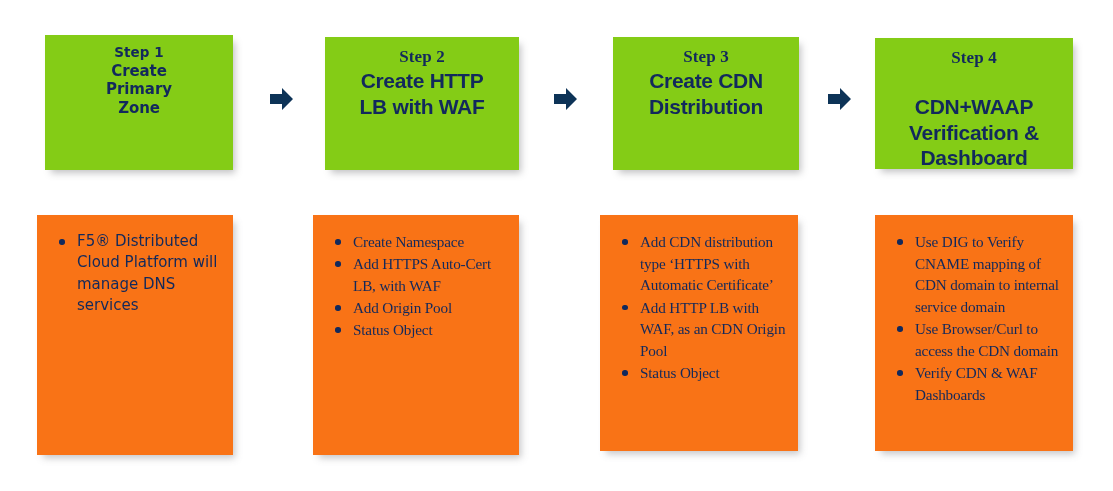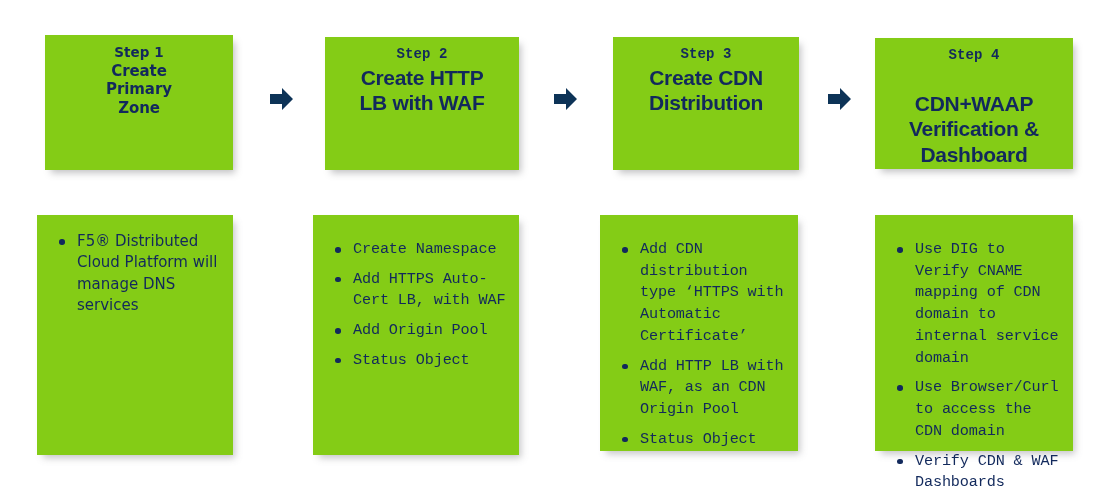--- a/index.html
+++ b/index.html
@@ -76,28 +76,28 @@
   .c2 .step-title,
   .c3 .step-title {
     font-family: "Liberation Sans", sans-serif;
     font-size: 21px;
     line-height: 1.22;
     letter-spacing: -0.3px;
   }
   .c1 .step-eyebrow,
   .c2 .step-eyebrow,
   .c3 .step-eyebrow {
-    font-family: Liberation Mono, monospace;
-    font-size: 14px;
+    font-family: Liberation Serif, serif;
+    font-size: 17px;
   }
 
   
   .body-card {
     position: absolute;
-    background: #84cc16;
+    background: #f97316;
     box-shadow: 4px 5px 7px -2px rgba(120,120,125,0.42);
     box-sizing: border-box;
     padding: 16px 8px 10px 8px;
     color: #12295c;
   }
   .c0 .body-card { left: 0px;  top: 215px; width: 196px; height: 240px; }
   .c1 .body-card { left: 0px;  top: 215px; width: 206px; height: 240px; }
   .c2 .body-card { left: 0px;  top: 215px; width: 198px; height: 236px; }
   .c3 .body-card { left: 0px;  top: 215px; width: 198px; height: 236px; }
 
@@ -110,25 +110,24 @@
     position: relative;
     padding-left: 32px;
     margin: 0 0 0.5px 0;
     font-size: 15px;
     line-height: 1.42;
     color: #12295c;
   }
   .c1 .bullet-item,
   .c2 .bullet-item,
   .c3 .bullet-item {
-    font-family: Liberation Mono, monospace;
+    font-family: Liberation Serif, serif;
     font-size: 15.2px;
     line-height: 1.43;
     letter-spacing: -0.15px;
-    margin-top: 8px;
   }
   .bullet-dot {
     position: absolute;
     left: 14px;
     top: 8px;
     width: 5.5px;
     height: 5.5px;
     border-radius: 50%;
     background: #12295c;
   }

